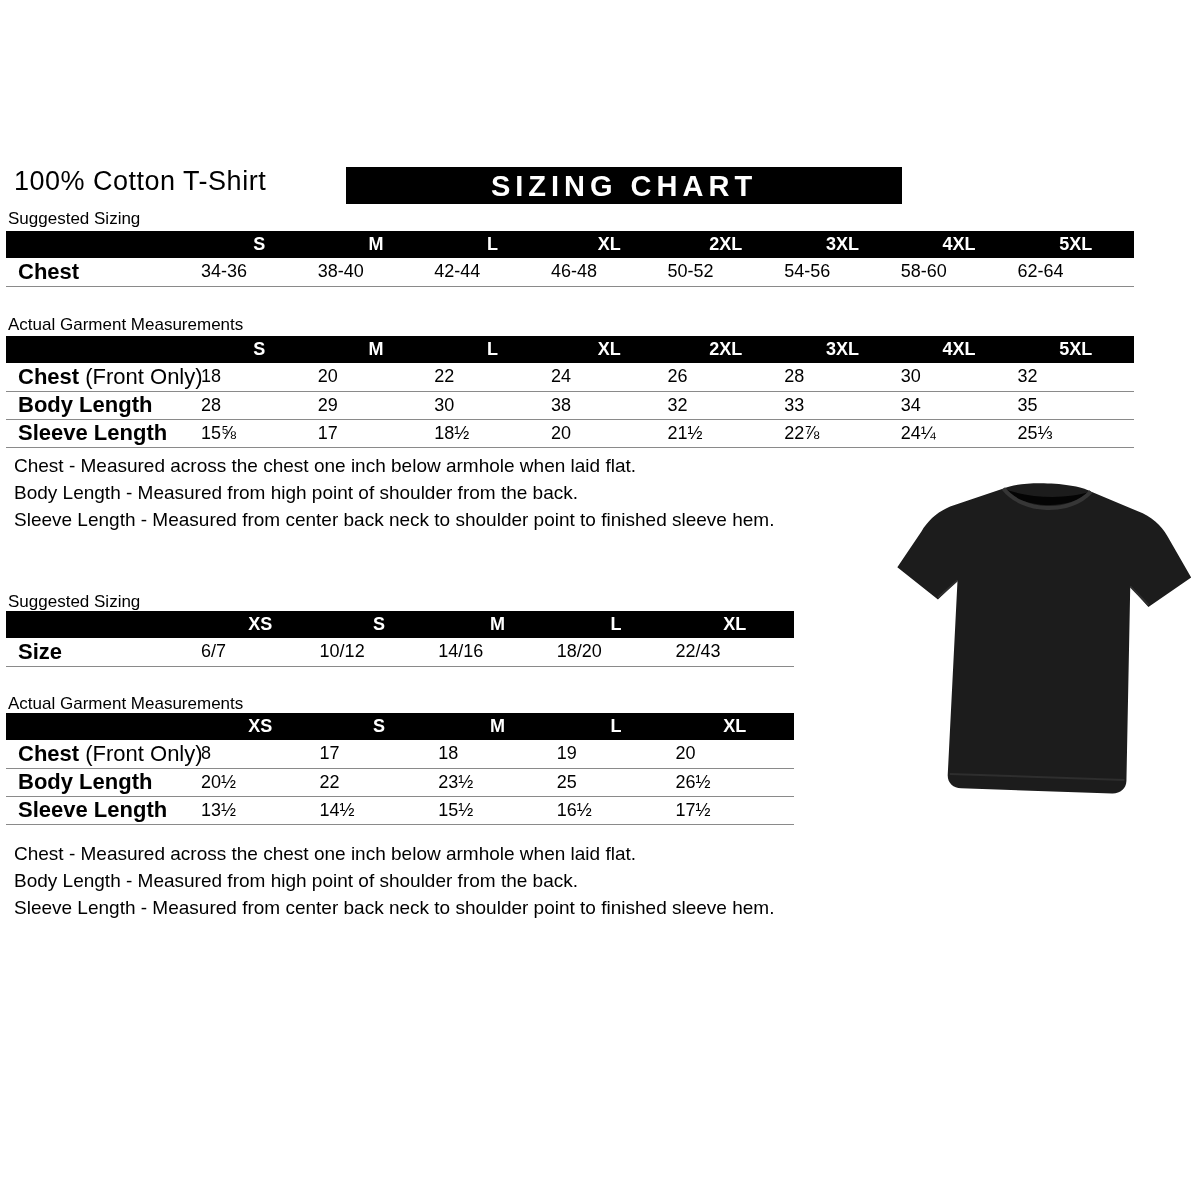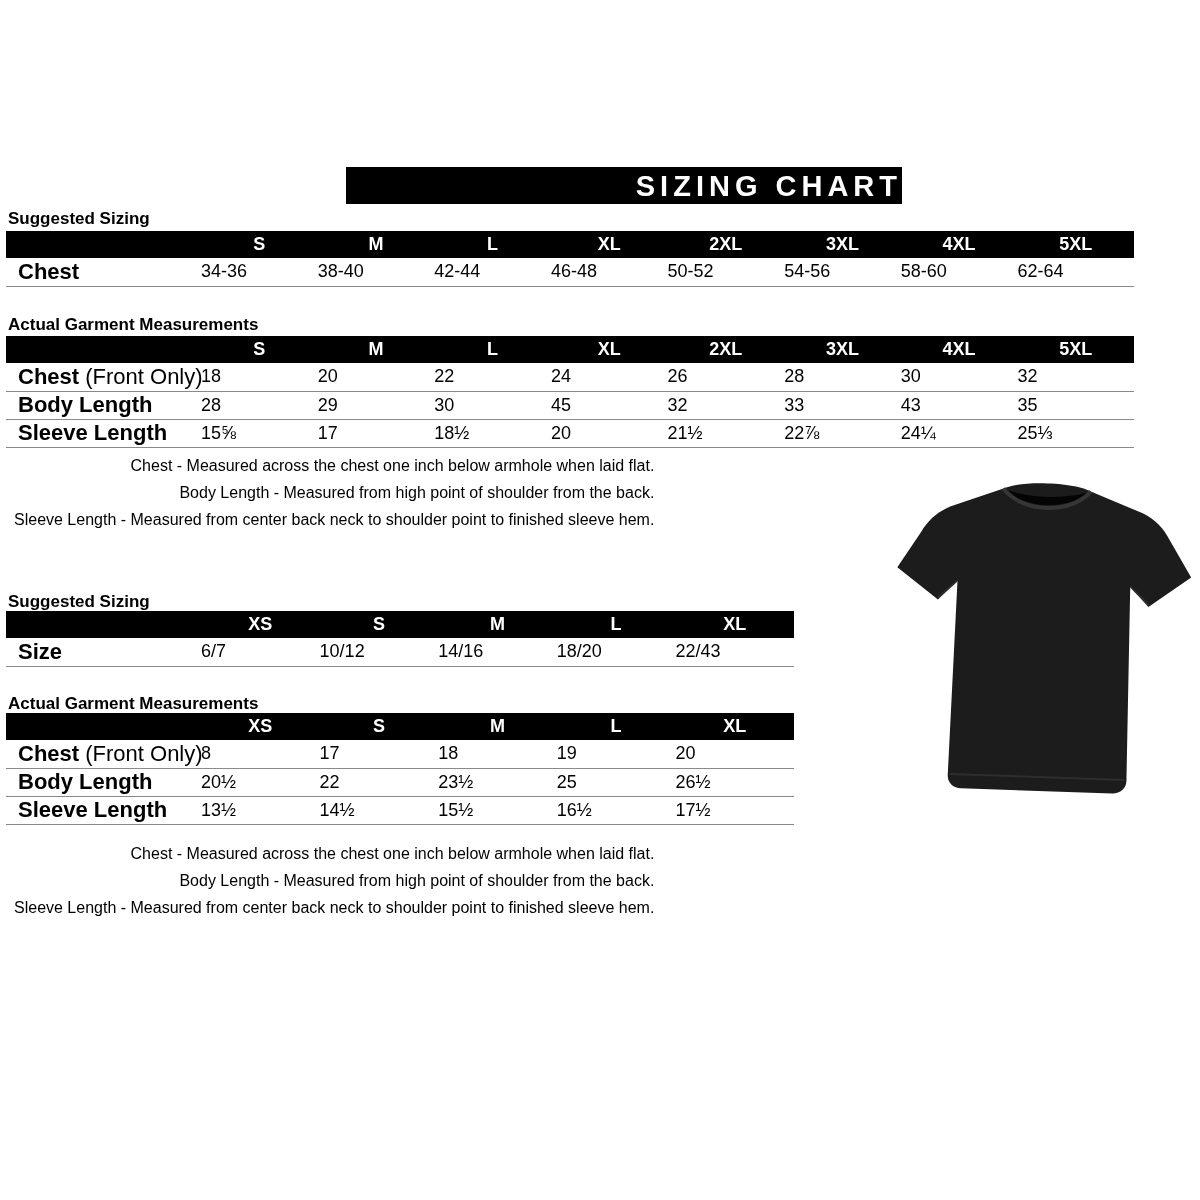--- a/index.html
+++ b/index.html
@@ -14,24 +14,24 @@
   .page { position:absolute; inset:0; }
 
   .title {
     position:absolute; left:14px; top:166px;
     font-size:27px; font-weight:400; letter-spacing:0.5px;
   }
   .banner {
     position:absolute; left:346px; top:167px; width:556px; height:37px;
     background:#000; color:#fff;
     font-size:29px; font-weight:700; letter-spacing:5px;
-    text-align:right; line-height:38px;
-  }
-
-  .label { position:absolute; font-size:17px; font-weight:700; }
+    text-align:center; line-height:38px;
+  }
+
+  .label { position:absolute; font-size:17px; font-weight:400; }
   .l1 { left:8px;  top:209px; }
   .l2 { left:8px;  top:315px; }
   .l3 { left:8px;  top:592px; }
   .l4 { left:8px;  top:694px; }
 
   table { position:absolute; border-collapse:collapse; table-layout:fixed; }
   table.adult { left:6px; width:1128px; }
   table.youth { left:6px; width:788px; }
   .t1 { top:231px; }
   .t2 { top:336px; }
@@ -55,38 +55,39 @@
   tbody td {
     font-size:18px; font-weight:400;
     text-align:left; vertical-align:middle;
     height:28px;
     border-bottom:1px solid #8a8a8a;
   }
 
   .notes { position:absolute; left:14px; }
   .n1 { top:453px; }
   .n2 { top:841px; }
-  .note { font-size:16px; line-height:26px; margin-bottom:1px;text-align:right; }
+  .note { font-size:19px; line-height:26px; margin-bottom:1px; }
 
   .youth-title {
     position:absolute; left:6px; top:549px;
     font-size:25px; font-weight:700; letter-spacing:0.3px;
   }
 
   .tshirt {
     position:absolute; left:893px; top:468px;
     width:298px; height:338px;
     transform:rotate(2deg);
   }
 </style>
 </head>
 <body>
 
 <div class="page">
 
+  <h1 class="title">100% Cotton T-Shirt</h1>
   <div class="banner">SIZING CHART</div>
 
   <div class="label l1">Suggested Sizing</div>
   <table class="adult t1">
       <thead>
         <tr>
           <th class="label-col"></th>
           <th>S</th>
           <th>M</th>
           <th>L</th>
@@ -137,24 +138,24 @@
           <td>26</td>
           <td>28</td>
           <td>30</td>
           <td>32</td>
         </tr>
         <tr>
           <th class="row-label"><span>Body Length</span></th>
           <td>28</td>
           <td>29</td>
           <td>30</td>
-          <td>45</td>
+          <td>38</td>
           <td>32</td>
           <td>33</td>
-          <td>43</td>
+          <td>34</td>
           <td>35</td>
         </tr>
         <tr>
           <th class="row-label"><span>Sleeve Length</span></th>
           <td>15⅝</td>
           <td>17</td>
           <td>18½</td>
           <td>20</td>
           <td>21½</td>
           <td>22⅞</td>

